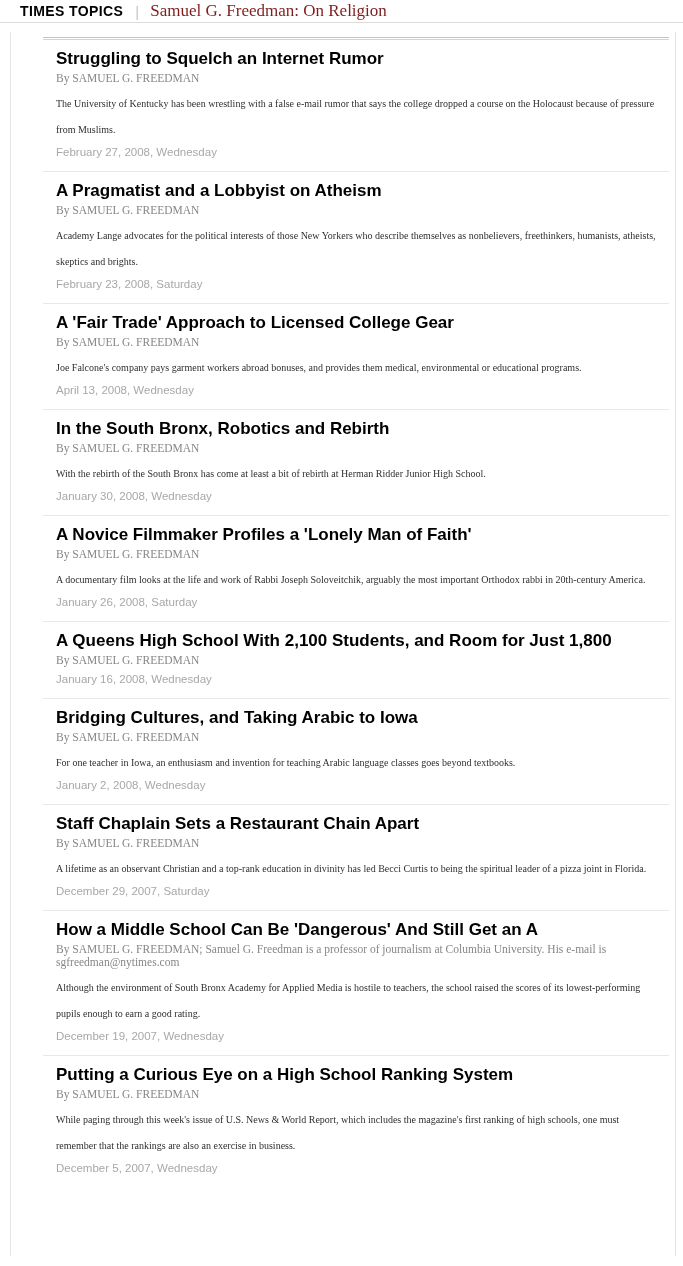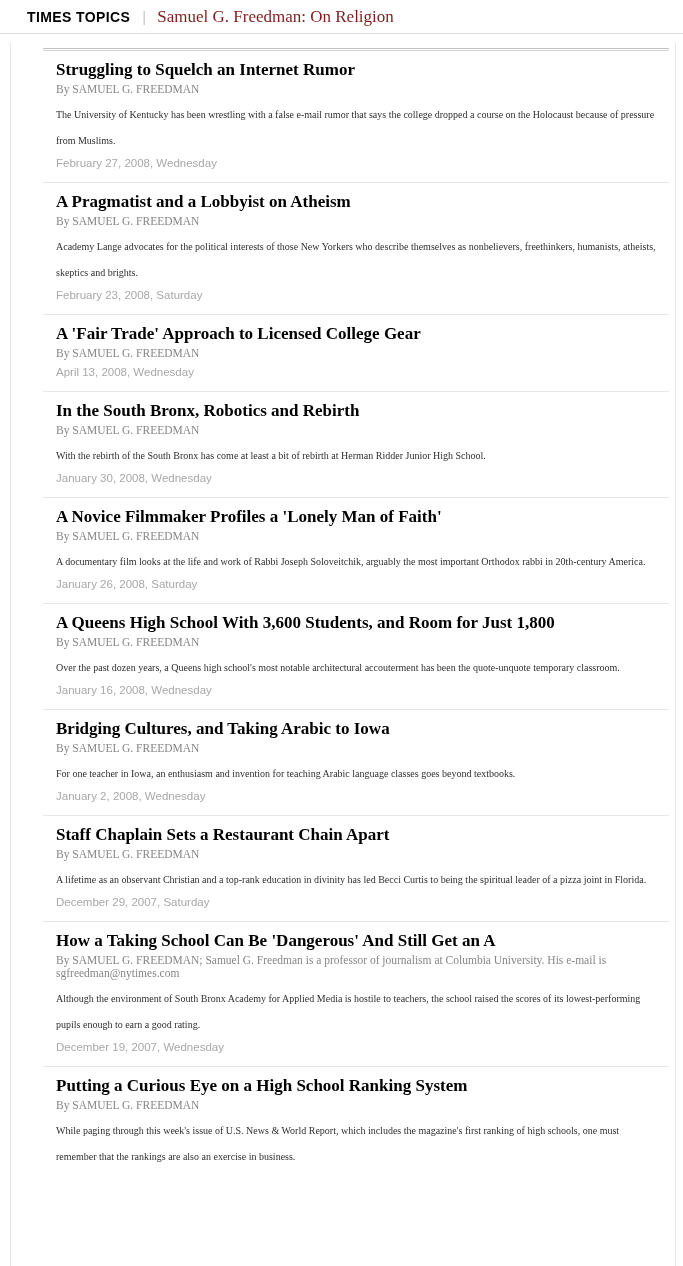--- a/index.html
+++ b/index.html
@@ -8,25 +8,25 @@
     padding: 0;
     background: #ffffff;
     width: 683px;
     height: 1266px;
     overflow: hidden;
     font-family: "Liberation Serif", serif;
   }
 
   
   .topbar {
-    height: 34px;
+    height: 23px;
     border-bottom: 1px solid #dcdcdc;
     display: flex;
     align-items: center;
-    padding-left: 27px;
+    padding-left: 20px;
   }
   .kicker {
     font-family: "Liberation Sans", sans-serif;
     font-weight: bold;
     font-size: 14px;
     letter-spacing: 0.4px;
     color: #000000;
     text-decoration: none;
     cursor: pointer;
   }
@@ -63,21 +63,21 @@
     margin: 0 6px 0 32px;
   }
   .article {
     padding: 9px 12px 12px 13px;
   }
   .article + .article {
     border-top: 1px solid #e8e8e8;
   }
 
   .headline {
-    font-family: Liberation Serif, serif;
+    font-family: Liberation Sans, sans-serif;
     font-size: 17px;
     font-weight: bold;
     color: #000000;
     line-height: 20px;
     margin: 0 0 3px 0;
     cursor: pointer;
   }
   .byline {
     font-family: "Liberation Serif", serif;
     font-size: 11.5px;
@@ -124,64 +124,65 @@
   <article class="article">
     <h2 class="headline">A Pragmatist and a Lobbyist on Atheism</h2>
     <p class="byline">By SAMUEL G. FREEDMAN</p>
     <p class="summary">Academy Lange advocates for the political interests of those New Yorkers who describe themselves as nonbelievers, freethinkers, humanists, atheists, skeptics and brights.</p>
     <p class="pubdate">February 23, 2008, Saturday</p>
   </article>
 
   <article class="article">
     <h2 class="headline">A 'Fair Trade' Approach to Licensed College Gear</h2>
     <p class="byline">By SAMUEL G. FREEDMAN</p>
+    <p class="summary">Joe Falcone's company pays garment workers abroad bonuses, and provides them medical, environmental or educational programs.</p>
     <p class="pubdate">April 13, 2008, Wednesday</p>
   </article>
 
   <article class="article">
     <h2 class="headline">In the South Bronx, Robotics and Rebirth</h2>
     <p class="byline">By SAMUEL G. FREEDMAN</p>
     <p class="summary">With the rebirth of the South Bronx has come at least a bit of rebirth at Herman Ridder Junior High School.</p>
     <p class="pubdate">January 30, 2008, Wednesday</p>
   </article>
 
   <article class="article">
     <h2 class="headline">A Novice Filmmaker Profiles a 'Lonely Man of Faith'</h2>
     <p class="byline">By SAMUEL G. FREEDMAN</p>
     <p class="summary">A documentary film looks at the life and work of Rabbi Joseph Soloveitchik, arguably the most important Orthodox rabbi in 20th-century America.</p>
     <p class="pubdate">January 26, 2008, Saturday</p>
   </article>
 
   <article class="article">
-    <h2 class="headline">A Queens High School With 3,600 Students, and Room for Just 1,800</h2>
+    <h2 class="headline">A Queens High School With 2,100 Students, and Room for Just 1,800</h2>
     <p class="byline">By SAMUEL G. FREEDMAN</p>
-    <p class="summary">Over the past dozen years, a Queens high school's most notable architectural accouterment has been the quote-unquote temporary classroom.</p>
     <p class="pubdate">January 16, 2008, Wednesday</p>
   </article>
 
   <article class="article">
     <h2 class="headline">Bridging Cultures, and Taking Arabic to Iowa</h2>
     <p class="byline">By SAMUEL G. FREEDMAN</p>
     <p class="summary">For one teacher in Iowa, an enthusiasm and invention for teaching Arabic language classes goes beyond textbooks.</p>
     <p class="pubdate">January 2, 2008, Wednesday</p>
   </article>
 
   <article class="article">
     <h2 class="headline">Staff Chaplain Sets a Restaurant Chain Apart</h2>
     <p class="byline">By SAMUEL G. FREEDMAN</p>
     <p class="summary">A lifetime as an observant Christian and a top-rank education in divinity has led Becci Curtis to being the spiritual leader of a pizza joint in Florida.</p>
     <p class="pubdate">December 29, 2007, Saturday</p>
   </article>
 
   <article class="article">
-    <h2 class="headline">How a Taking School Can Be 'Dangerous' And Still Get an A</h2>
+    <h2 class="headline">How a Middle School Can Be 'Dangerous' And Still Get an A</h2>
     <p class="byline">By SAMUEL G. FREEDMAN; Samuel G. Freedman is a professor of journalism at Columbia University. His e-mail is sgfreedman@nytimes.com</p>
     <p class="summary">Although the environment of South Bronx Academy for Applied Media is hostile to teachers, the school raised the scores of its lowest-performing pupils enough to earn a good rating.</p>
     <p class="pubdate">December 19, 2007, Wednesday</p>
   </article>
 
   <article class="article">
     <h2 class="headline">Putting a Curious Eye on a High School Ranking System</h2>
     <p class="byline">By SAMUEL G. FREEDMAN</p>
     <p class="summary">While paging through this week's issue of U.S. News &amp; World Report, which includes the magazine's first ranking of high schools, one must remember that the rankings are also an exercise in business.</p>
+    <p class="pubdate">December 5, 2007, Wednesday</p>
   </article>
 </div>
 </div>
 
 </body></html>

